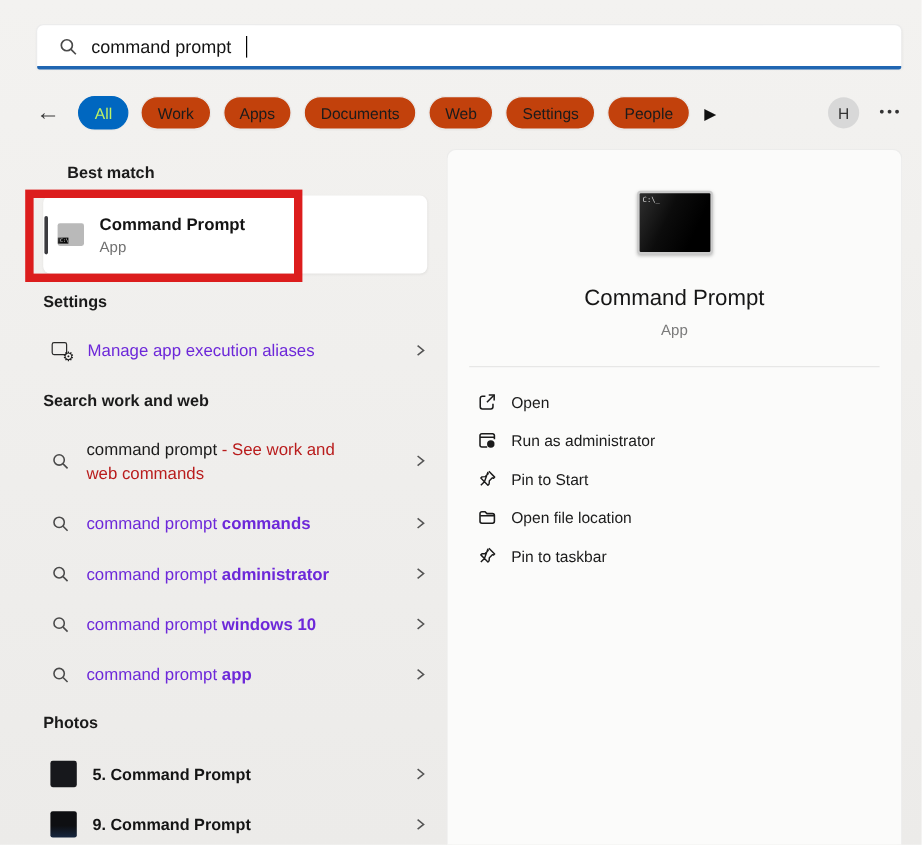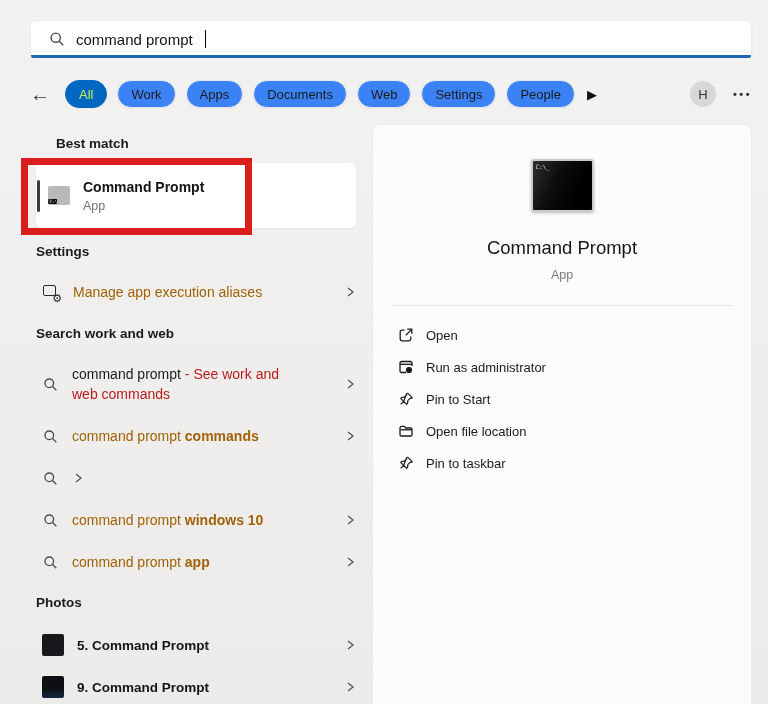--- a/index.html
+++ b/index.html
@@ -31,21 +31,21 @@
   .caret { width:1.5px; height:18px; background:#000; display:inline-block; margin-left:1px; }
 
   
   .tabs-row {
     left:30px; top:79px; width:722px; height:30px;
     display:flex; align-items:center;
   }
   .back-arrow { font-size:20px; color:#3a3a3a; width:26px; margin-right:9px; cursor:default; line-height:1; }
   .pill {
     height:28px; padding:0 13px; margin-right:10px;
-    background:#3b82f6; border:1px solid #eaeaea; border-radius:15px;
+    background:#c2410c; border:1px solid #eaeaea; border-radius:15px;
     display:flex; align-items:center; font-size:13px; color:#1b1b1b;
     box-shadow:0 1px 1px rgba(0,0,0,0.03);
   }
   .pill.selected { background:#0067c0; border-color:#0067c0; color:#bef264; }
   .more-triangle { font-size:13px; color:#101010; margin-left:2px; }
   .spacer { flex:1; }
   .avatar {
     width:26px; height:26px; border-radius:50%; background:#d8d8d8;
     display:flex; align-items:center; justify-content:center;
     font-size:13px; color:#333;
@@ -81,21 +81,21 @@
   .red-annotation {
     left:21px; top:158px; width:231px; height:77px;
     border:7px solid #dc1d1d; pointer-events:none; z-index:5;
   }
 
   .row {
     position:absolute; left:36px; width:320px;
     display:flex; align-items:center; gap:13px; padding-left:6px;
   }
   .row .grow { flex:1; }
-  .row-label { font-size:14px; color:#a16207; }
+  .row-label { font-size:14px; color:#6d28d9; }
   .gray { color:#b91c1c; }
   .b { font-weight:bold; }
   .two-line { line-height:20px; font-size:14px; }
   .photo-label { font-size:13.5px; font-weight:bold; color:#141414; }
   .thumb { width:22px; height:22px; border-radius:2px; background:#17181c; flex:0 0 auto; }
   .thumb.t2 { background:linear-gradient(180deg,#0e0f12 55%, #16263f 100%); }
 
   .chevron-icon svg { display:block; }
 
   
@@ -226,20 +226,21 @@
   </span>
 </div>
 
 <div class="row" style="top:464px; height:28px;">
   <span class="ico">
     <svg width="15" height="15" viewBox="0 0 16 16" fill="none" stroke="#4a4a4a" stroke-width="1.4">
         <circle cx="6.7" cy="6.7" r="4.6"></circle>
         <line x1="10.2" y1="10.2" x2="14.2" y2="14.2"></line>
       </svg>
   </span>
+  <span class="row-label grow"><span>command prompt </span><span class="b">administrator</span></span>
   <span class="chevron-icon">
     <svg width="12" height="12" viewBox="0 0 12 12" fill="none" stroke="#555" stroke-width="1.3">
         <polyline points="4,2 9,6 4,10"></polyline>
       </svg>
   </span>
 </div>
 
 <div class="row" style="top:506px; height:28px;justify-content:space-between;">
   <span class="ico">
     <svg width="15" height="15" viewBox="0 0 16 16" fill="none" stroke="#4a4a4a" stroke-width="1.4">

